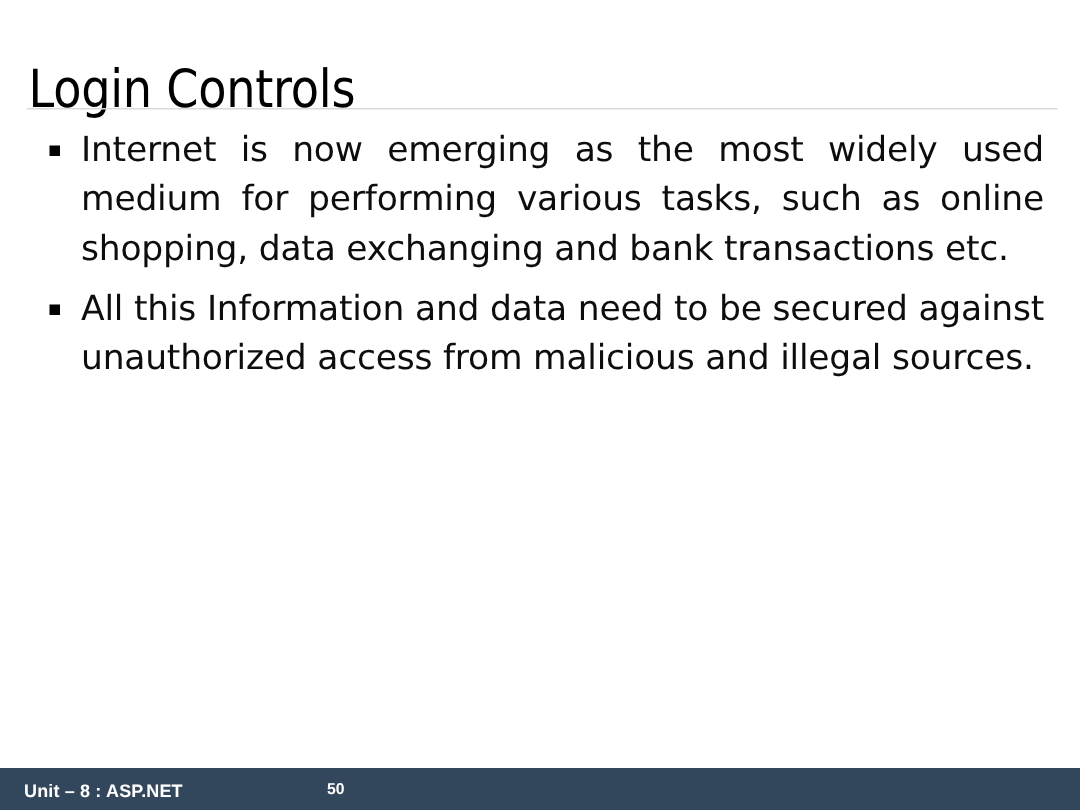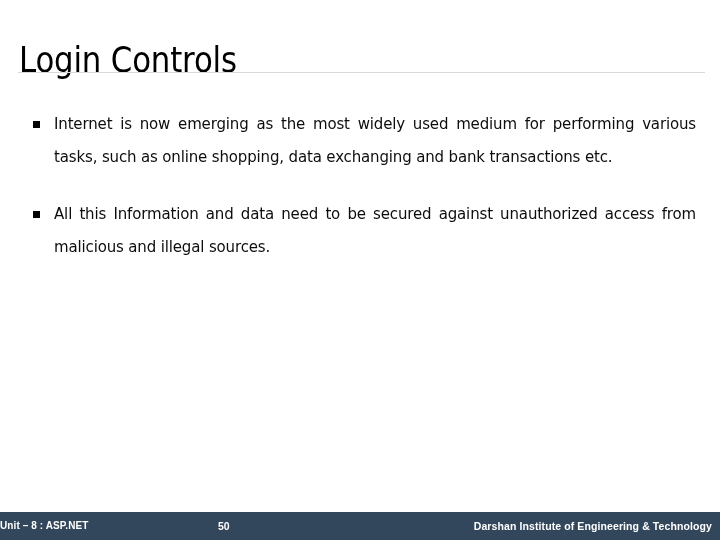--- a/index.html
+++ b/index.html
@@ -54,27 +54,26 @@
     position: absolute;
     left: 30px;
     top: 84px;
     width: 666px;
   }
 
   .bullet-item {
     position: relative;
     padding-left: 24px;
     margin-bottom: 7px;
-    font-size: 15px;
+    font-size: 23px;
     line-height: 33px;
     color: #0d0d0d;
     text-align: justify;
     font-family: "DejaVu Sans", "Liberation Sans", sans-serif;
     letter-spacing: -0.15px;
-    margin-top: 24px;
   }
   .bullet-item:last-child { margin-bottom: 0; }
 
   .bullet-item .marker {
     position: absolute;
     left: 3px;
     top: 13px;
     width: 7px;
     height: 7px;
     background: #000000;
@@ -91,23 +90,23 @@
   .footer-bar {
     position: absolute;
     left: 0;
     top: 512px;
     width: 720px;
     height: 28px;
     background: #33475c;
   }
   .footer-left {
     position: absolute;
-    left: 0;
+    left: 16px;
     top: 8px;
-    font-size: 10px;
+    font-size: 12px;
     font-weight: 700;
     color: #ffffff;
     white-space: nowrap;
     letter-spacing: 0.1px;
   }
   .footer-page {
     position: absolute;
     left: 218px;
     top: 8px;
     font-size: 10.5px;
@@ -147,16 +146,15 @@
       <span class="txt"><span>All this Information and data need to be secured against unauthorized access from malicious and illegal sources.</span><b></b><span></span></span>
     </div>
 
 
 
   </div>
 
   <div class="footer-bar">
     <span class="footer-left">Unit – 8 : ASP.NET</span>
     <span class="footer-page">50</span>
-    <span class="footer-right">Darshan Institute of Engineering &amp; Technology</span>
   </div>
 
 </div>
 
 </body></html>

